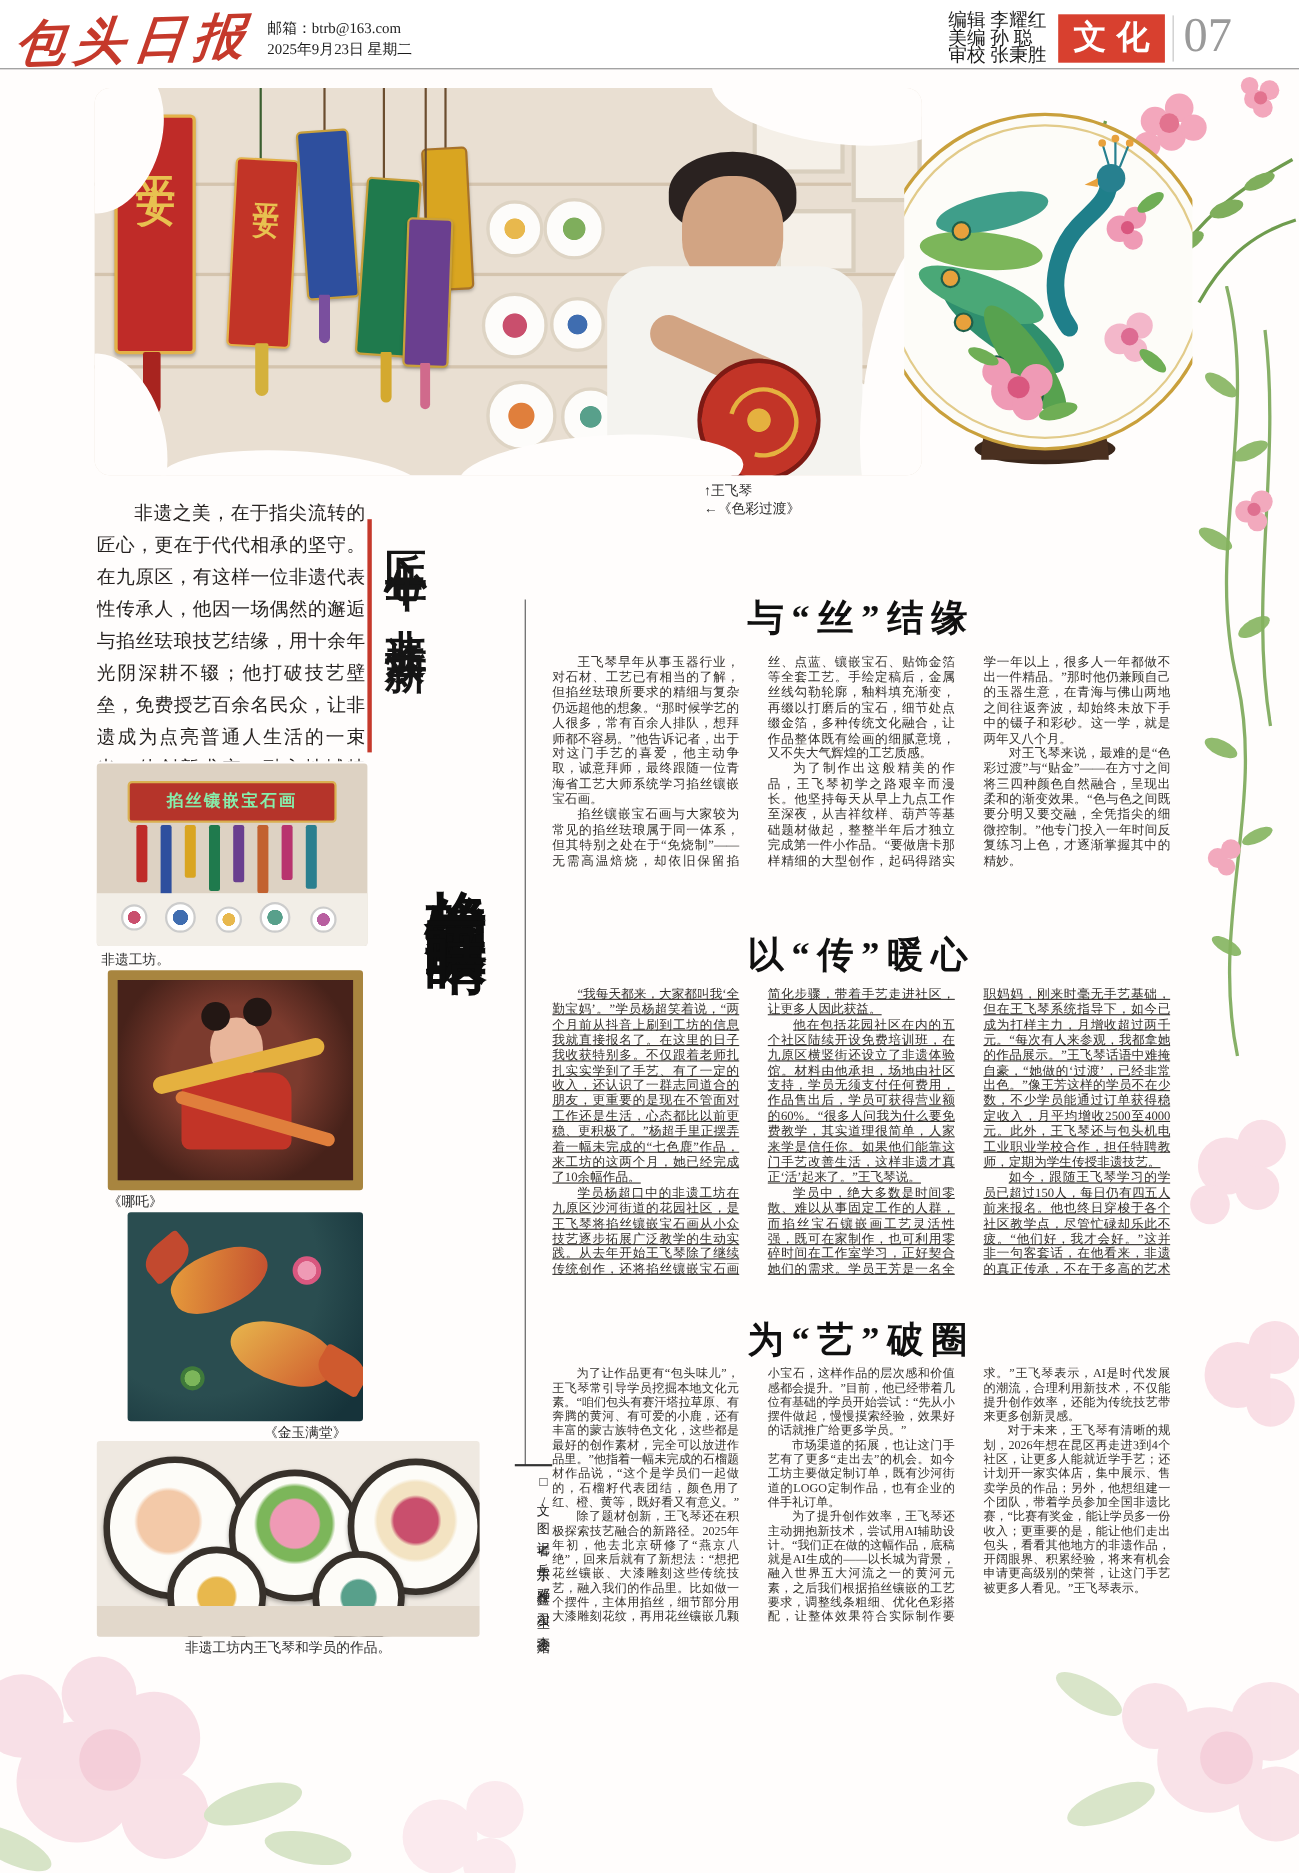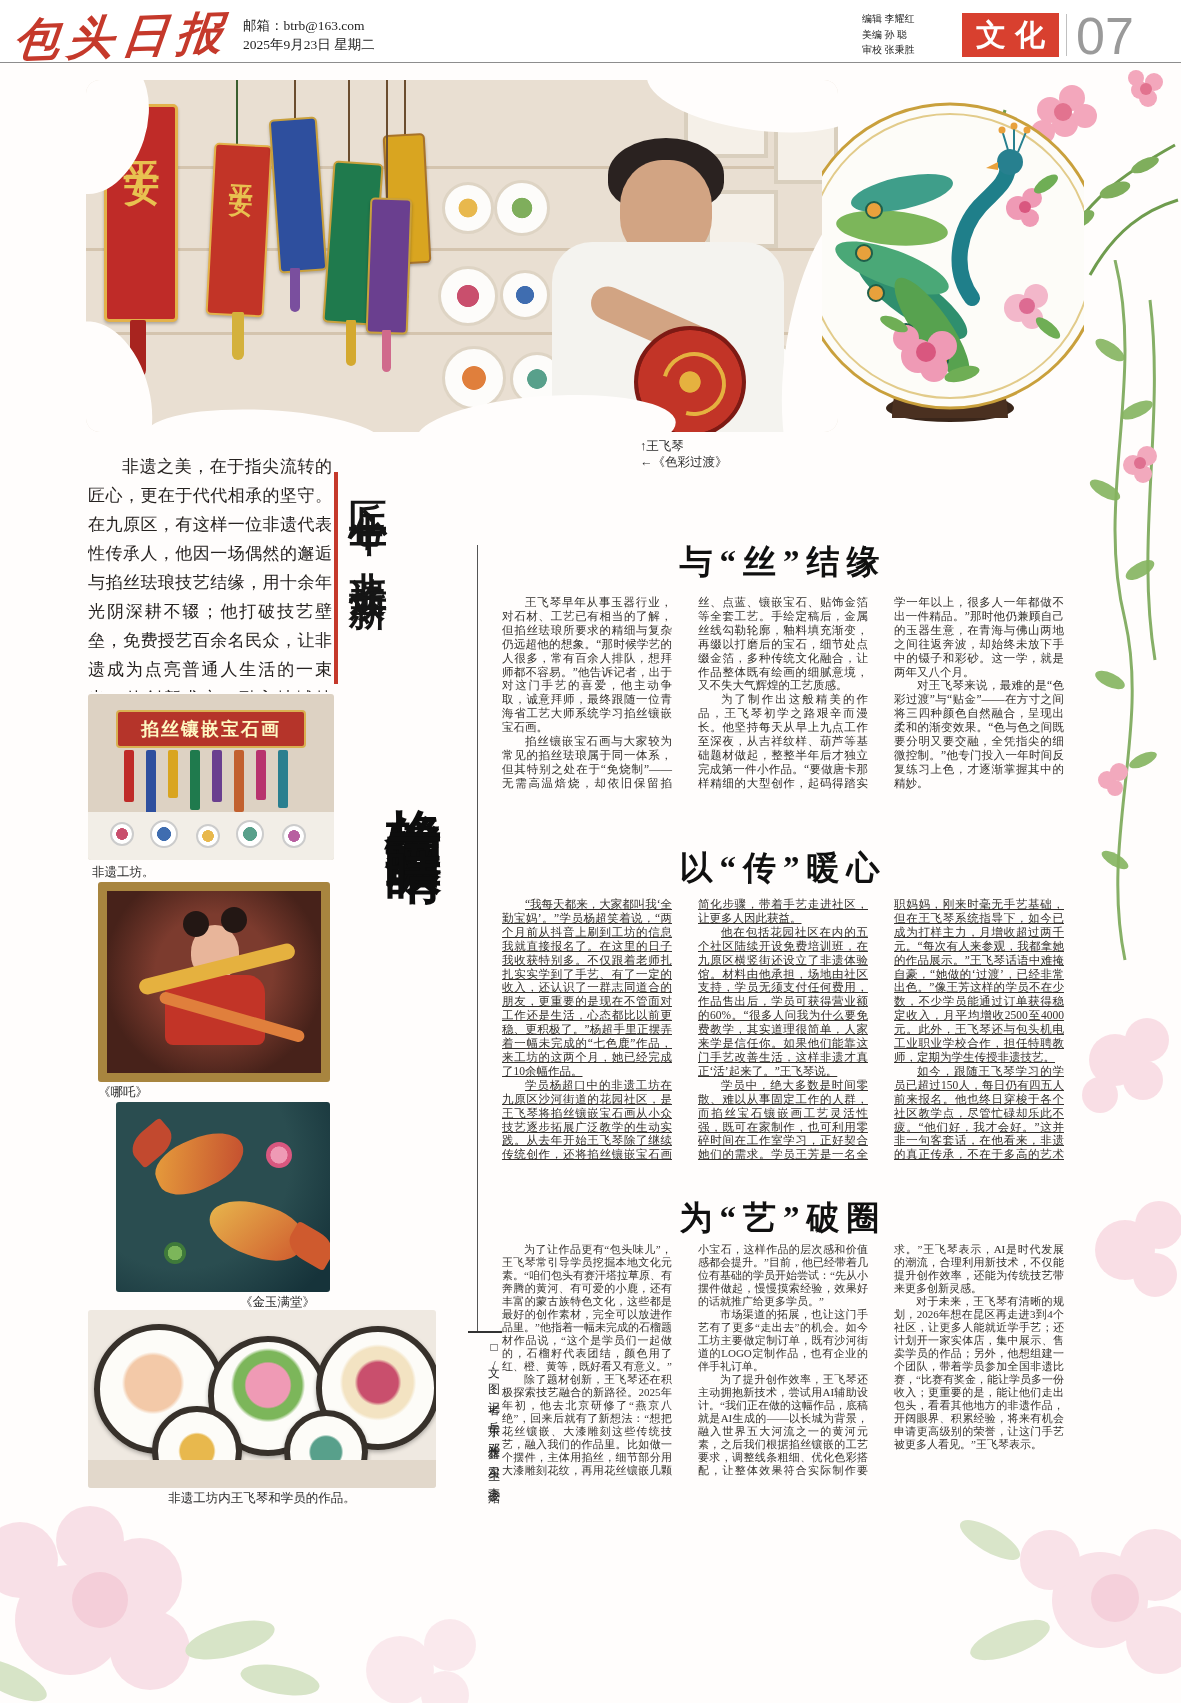--- a/index.html
+++ b/index.html
@@ -3,24 +3,24 @@
 <meta charset="utf-8">
 <style>
   html,body{margin:0;padding:0;}
   body{width:1181px;height:1703px;position:relative;background:#fffdfc;overflow:hidden;
        font-family:"Liberation Serif","DejaVu Serif",serif;color:#2f2b28;}
   .abs{position:absolute;}
   
   .masthead{font-size:46px;font-weight:900;font-style:italic;color:#c5392b;letter-spacing:8px;
             transform:skewX(-8deg) rotate(-2deg);font-family:"DejaVu Serif",serif;}
   .hmeta{font-size:13.5px;line-height:19px;color:#1c1c1c;}
-  .hcredits{font-size:10px;line-height:15.5px;color:#1c1c1c;text-align:left;}
+  .hcredits{font-size:17px;line-height:15.5px;color:#1c1c1c;text-align:left;}
   .secbox{width:97px;height:44px;background:#d8402f;color:#fff;font-size:30px;font-weight:bold;
           letter-spacing:9px;text-align:center;line-height:44px;text-indent:9px;}
-  .pagenum{font-size:52px;color:#9a9a9a;font-family:Liberation Sans, sans-serif;}
+  .pagenum{font-size:44px;color:#9a9a9a;font-family:Liberation Serif, serif;}
   .hrule{height:1px;background:#8d8d8d;}
   
   .hero{background:#e9dfd2;border-radius:14px;overflow:hidden;}
   .shelfline{position:absolute;left:0;right:0;height:3px;background:#d4c4ae;}
   .frame{position:absolute;background:#f5f0e8;border:4px solid #d9cfbe;}
   .tag{position:absolute;border-radius:5px;box-shadow:0 2px 3px rgba(0,0,0,.25);}
   .tag .txt{position:absolute;left:50%;top:12%;transform:translateX(-50%);
             writing-mode:vertical-rl;text-orientation:upright;color:#e8c150;
             font-weight:bold;letter-spacing:6px;}
   .string{position:absolute;width:2px;background:#6b4d2f;}
@@ -41,21 +41,21 @@
   .sec-h{font-size:33px;font-weight:bold;letter-spacing:7px;text-align:center;color:#101010;}
   .cols3{column-count:3;column-gap:26px;overflow:hidden;font-size:11.5px;line-height:13.9px;
          text-align:justify;color:#33302c;}
   .cols3 p{margin:0;text-indent:2em;}
   
   .intro{font-size:17px;line-height:29px;text-align:justify;color:#262220;}
   .intro p{margin:0;text-indent:2em;}
   .figcap{font-size:12.5px;color:#2b2b2b;}
   .fig{overflow:hidden;border-radius:3px;}
   .plaque{position:absolute;background:#b5342a;border:2px solid #d9b051;border-radius:4px;
-          color:#fef9c3;font-size:18px;font-weight:bold;letter-spacing:2px;text-align:center;}
+          color:#86efac;font-size:15px;font-weight:bold;letter-spacing:2px;text-align:center;}
   .strip{position:absolute;width:10px;border-radius:2px;}
   .bead{position:absolute;border-radius:50%;}
   .bigplate{position:absolute;border-radius:50%;background:#fdfcf8;border:6px solid #37312b;
             box-shadow:0 2px 4px rgba(0,0,0,.3);}
 </style>
 </head>
 <body>
 
 <svg class="abs" style="left:930px;top:50px;" width="250" height="230" viewBox="0 0 250 230">
   <g stroke="#6f9c4e" stroke-width="3" fill="none">

